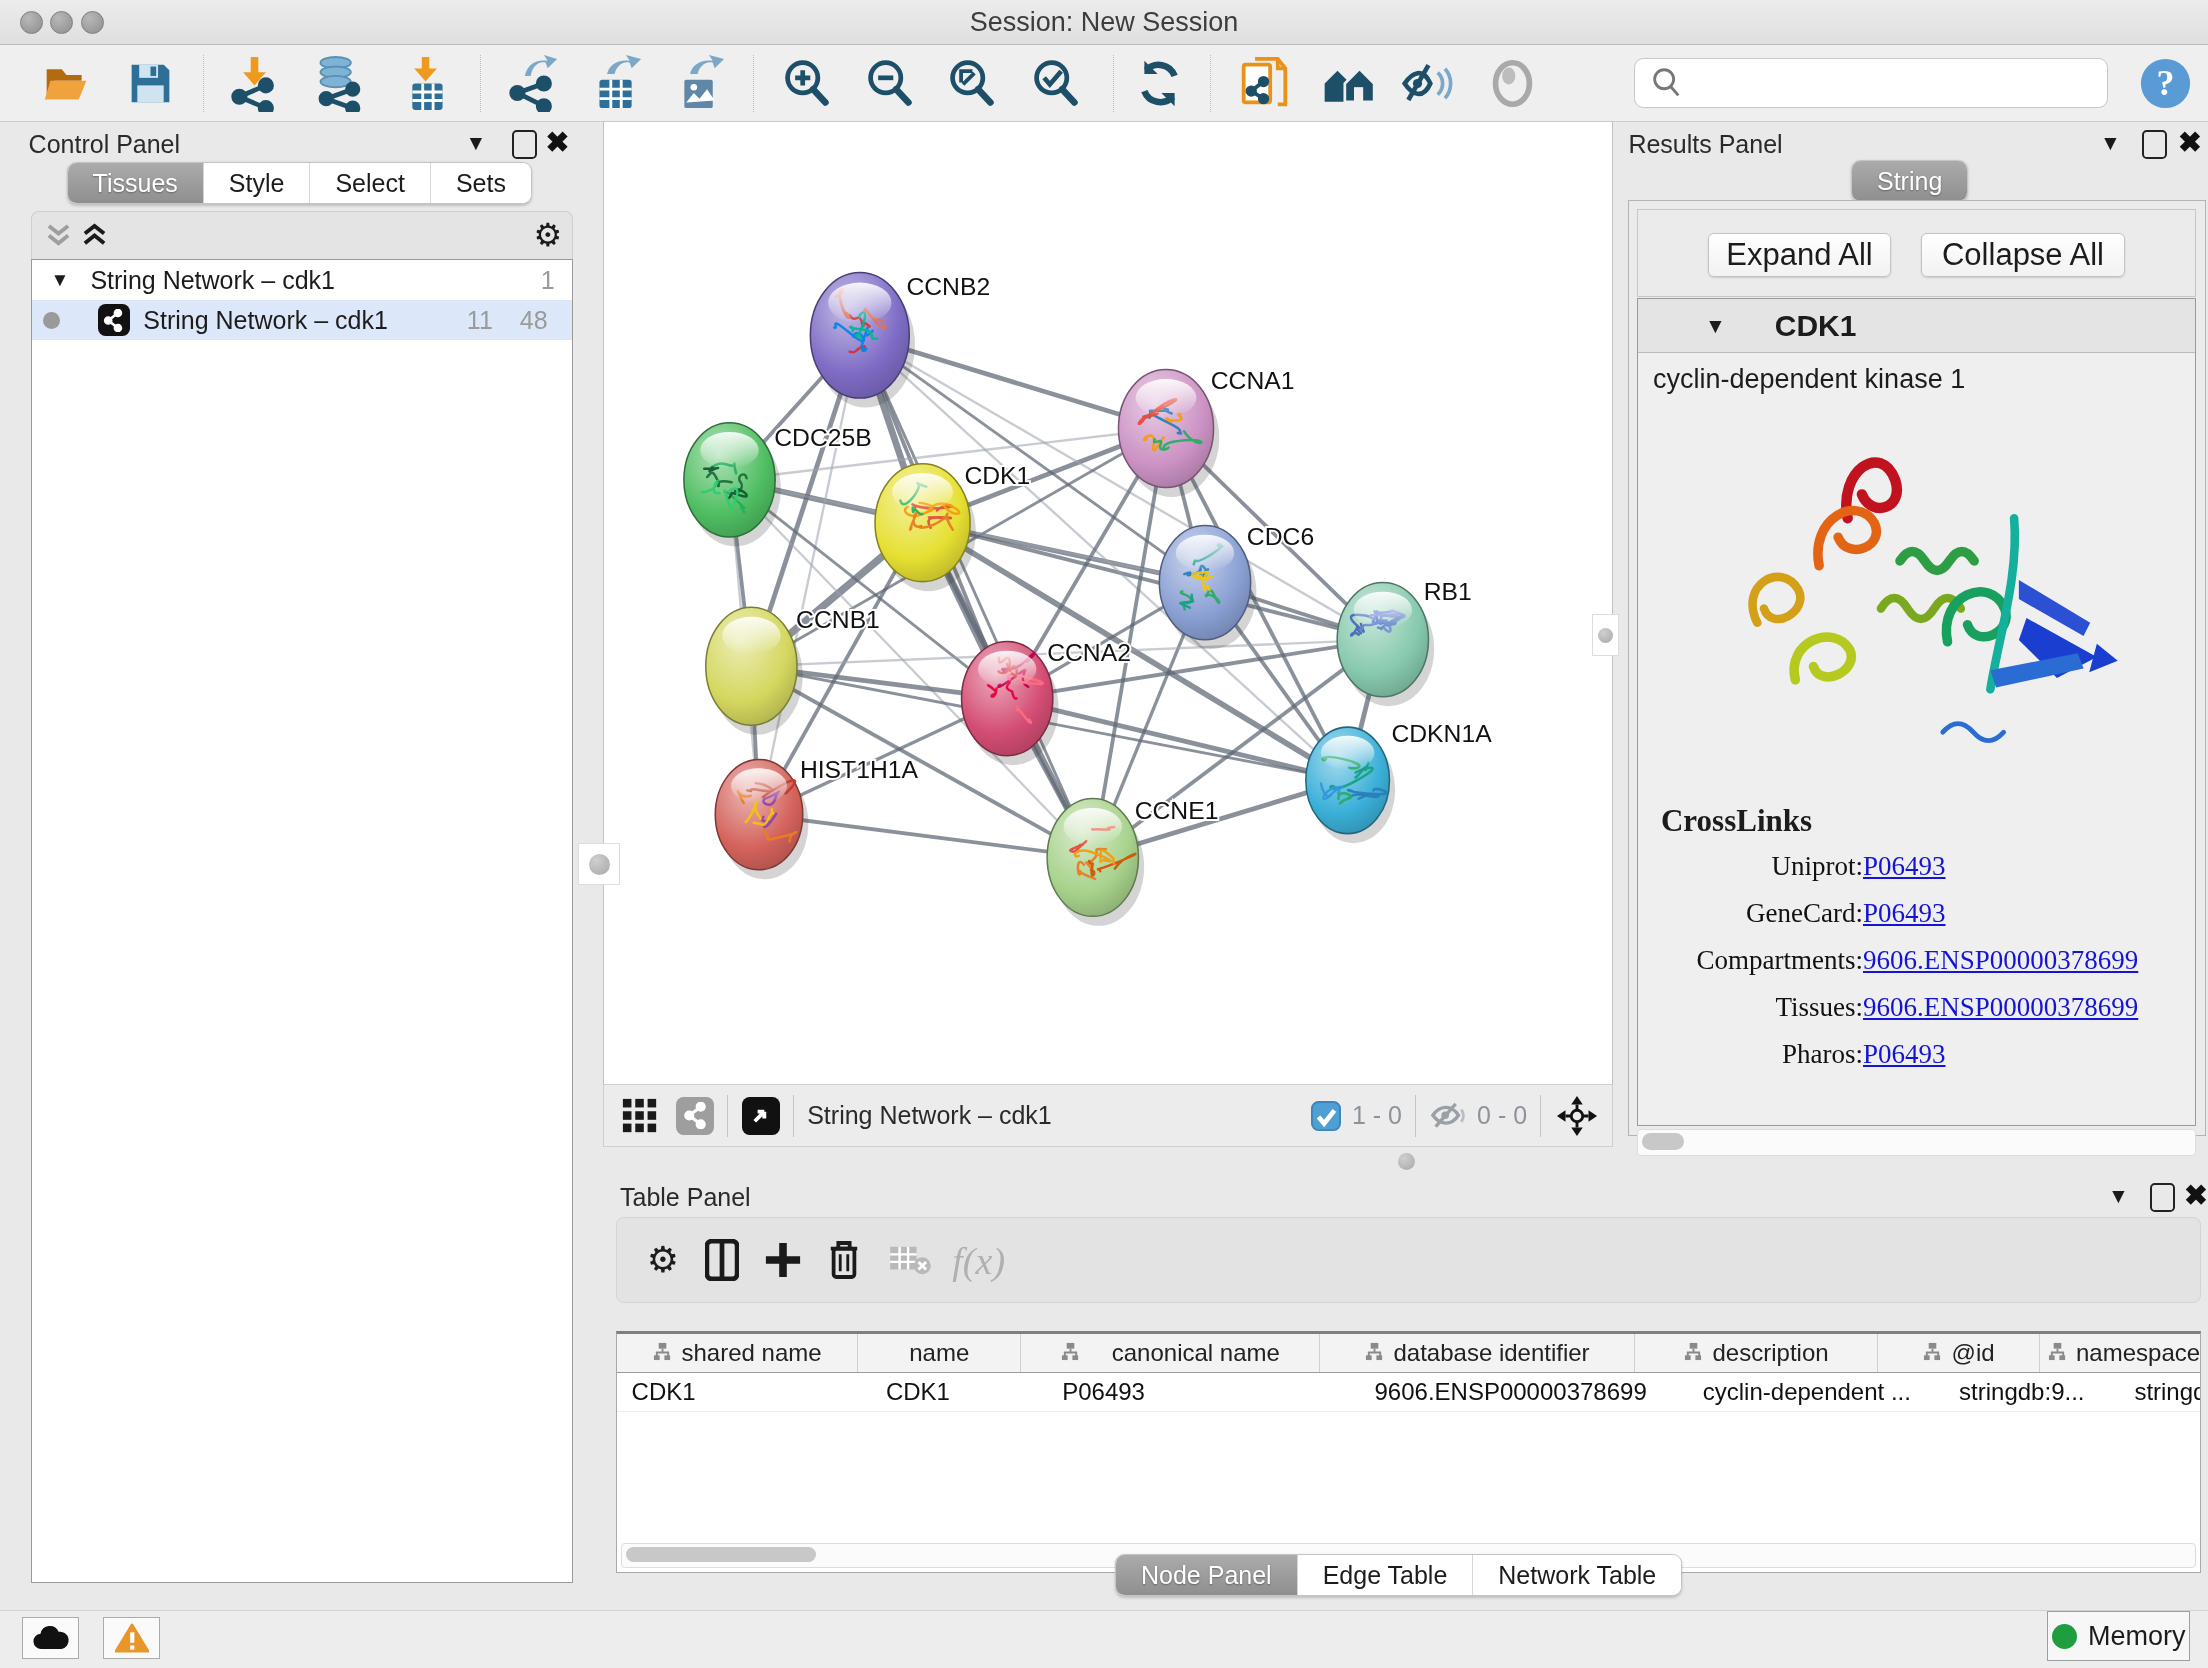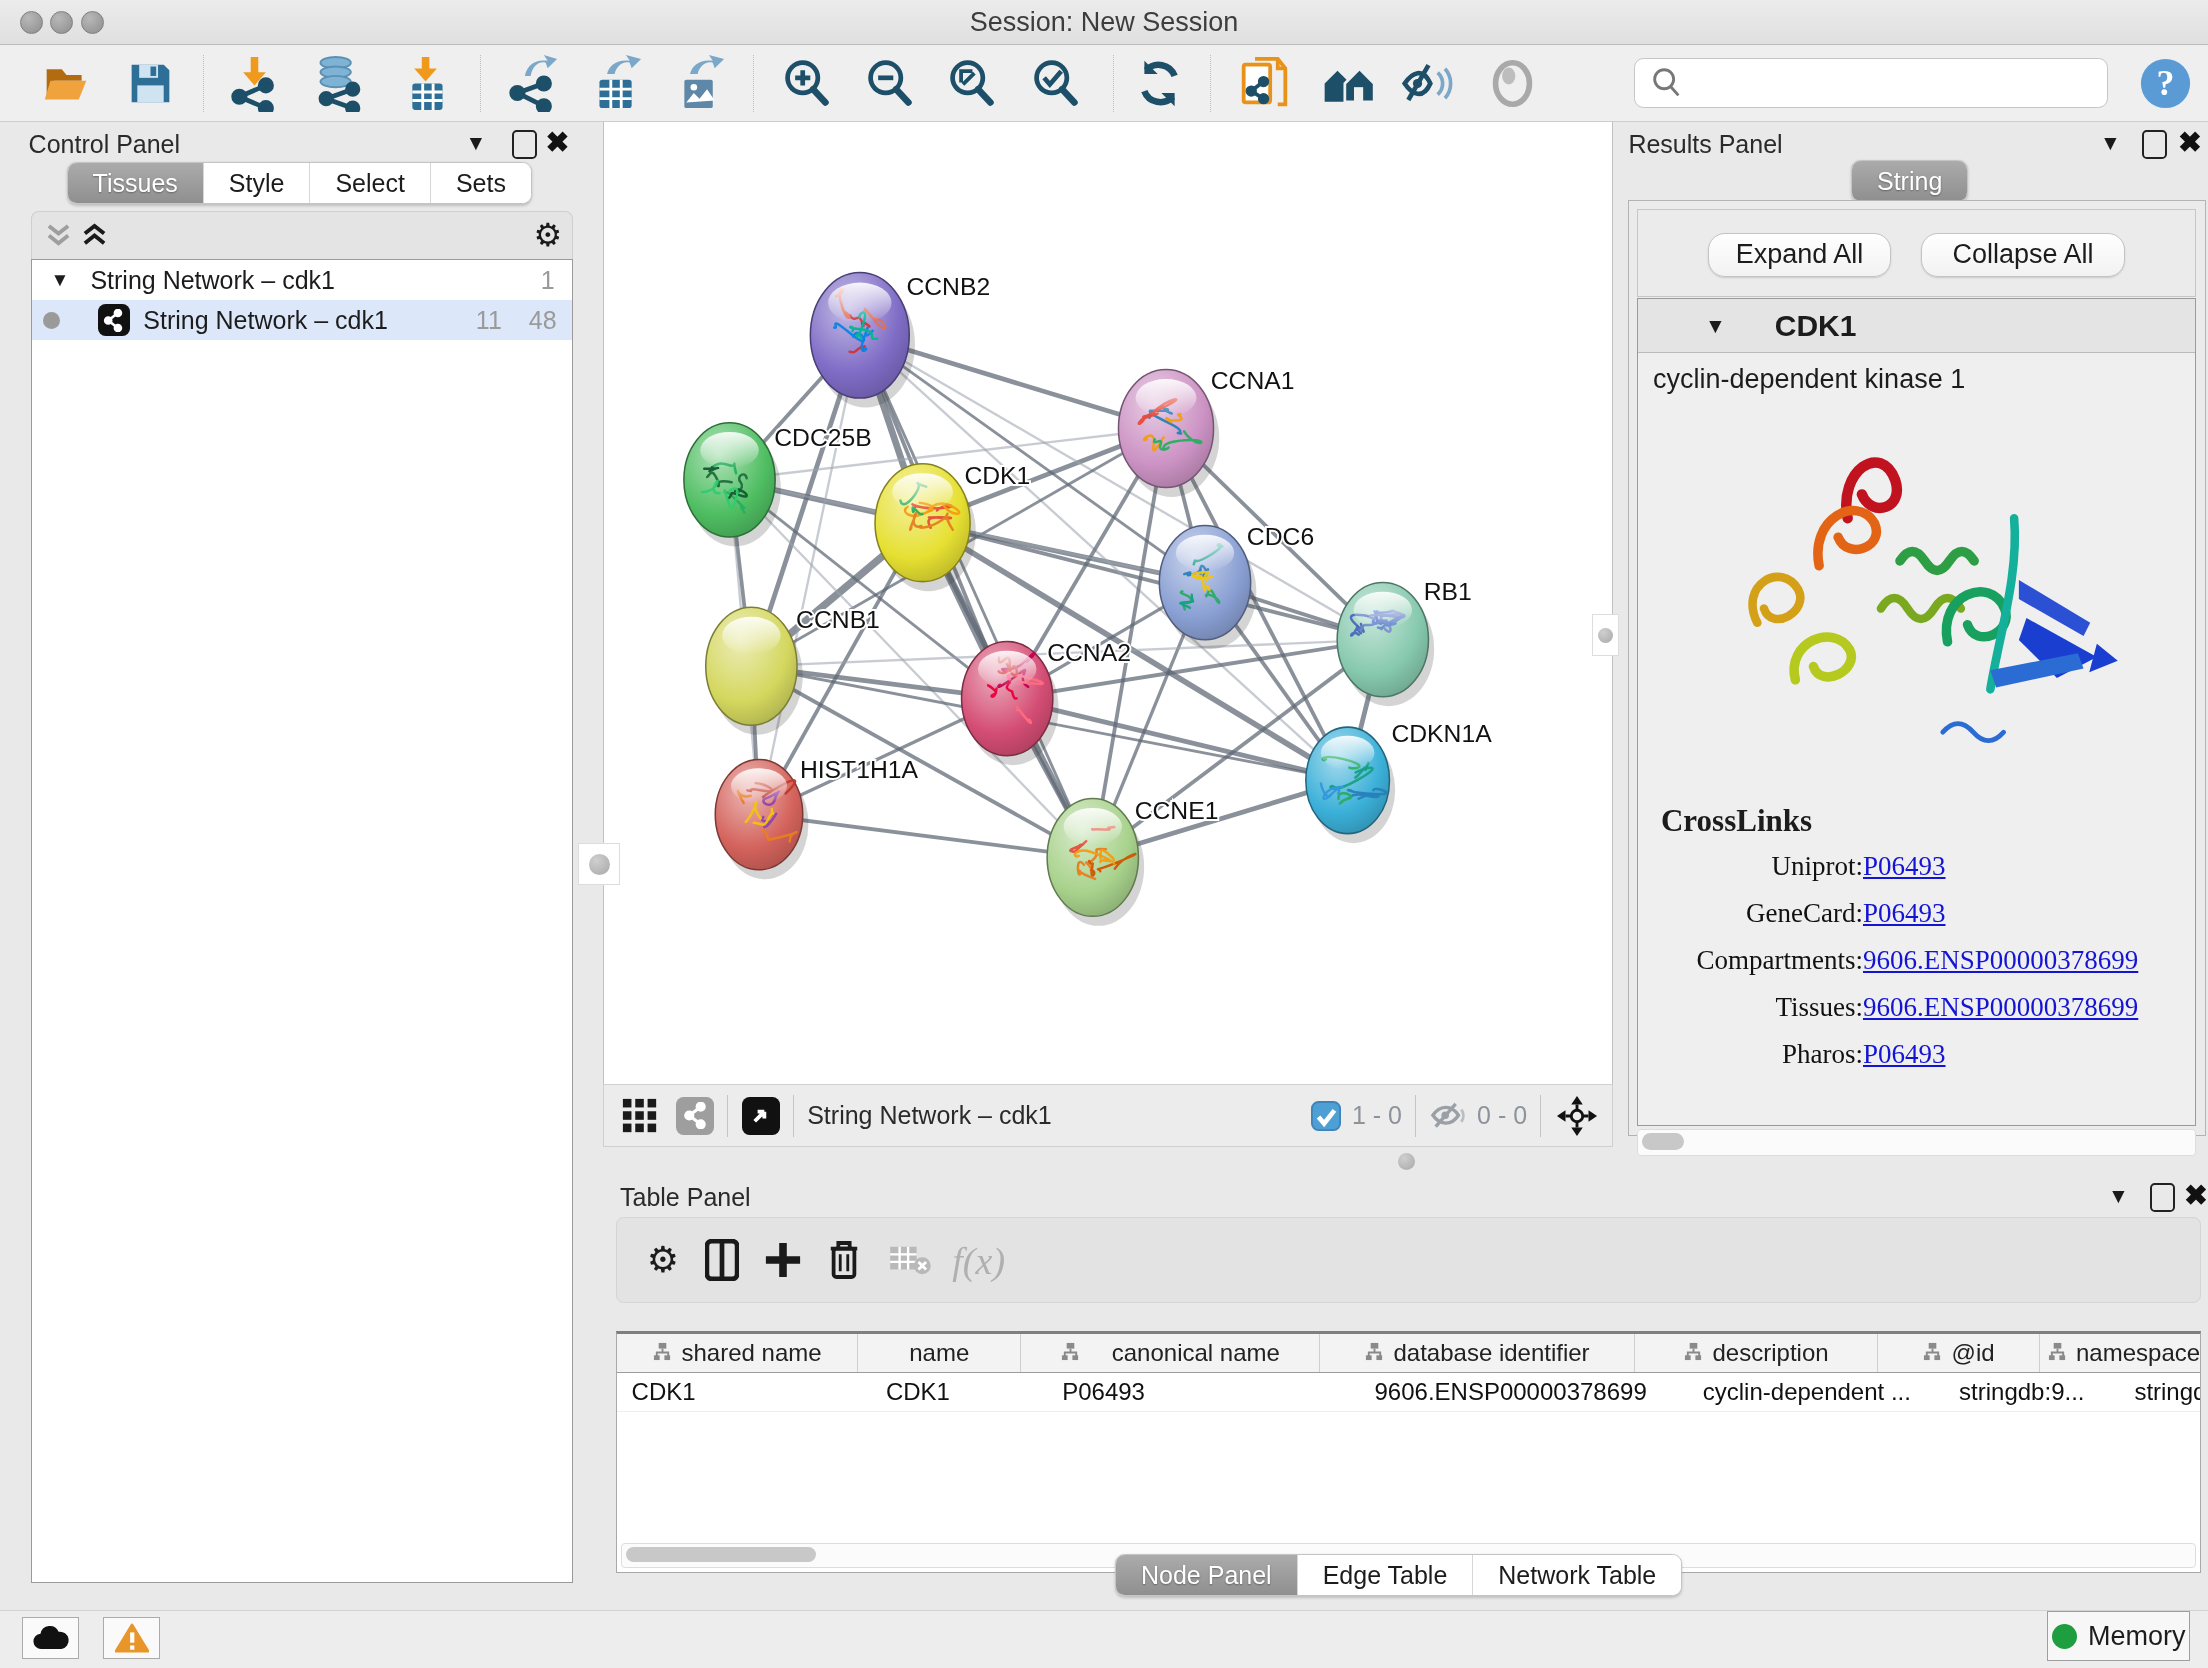--- a/index.html
+++ b/index.html
@@ -44,22 +44,22 @@
   
   .netcanvas{left:603px;top:122px;width:1008px;height:963px;background:#fff;
              border-left:1px solid #c2c2c2;border-right:1px solid #c2c2c2;}
   .netbar{left:603px;top:1084px;width:1008px;height:61px;background:#ececec;
           border:1px solid #cfcfcf;display:flex;align-items:center;}
   .nbsep{width:0;height:42px;border-left:1px solid #c4c4c4;margin:0 13.3px;}
   .netname{font-size:25px;color:#2a2a2a;}
   .grayct{font-size:25px;color:#8d939b;}
   
   .rbox{border:1.9px solid #b3b3b3;background:#ebebeb;}
-  .btn{background:linear-gradient(#ffffff,#f2f2f2);border:1px solid #c4c4c4;border-radius:17px;
-       font-size:27px;display:flex;align-items:center;justify-content:center;
+  .btn{background:linear-gradient(#ffffff,#f2f2f2);border:1px solid #c4c4c4;border-radius:6px;
+       font-size:31px;display:flex;align-items:center;justify-content:center;
        box-shadow:0 1px 1.9px rgba(0,0,0,0.15);}
   .cdk1hdr{background:#e4e4e4;border-bottom:1px solid #bbb;display:flex;align-items:center;}
   .serif{font-family:"Liberation Serif",serif;}
   .xlrow{display:flex;font-size:27px;margin-bottom:16px;}
   .xlrow .lbl{width:179px;color:#111;text-align:right;}
   .xlrow a{color:#1414d4;text-decoration:underline;}
   
   .tooldock{background:#e3e3e3;border:1px solid #d4d4d4;border-radius:7.6px;}
   .ttbtn{width:49px;height:49px;display:flex;align-items:center;justify-content:center;}
   .tablebox{background:#fff;border:1px solid #a9a9a9;border-top:3.8px solid #7f7f7f;overflow:hidden;margin-top:28px;}
@@ -306,21 +306,21 @@
               <g stroke="#fff" stroke-width="3" fill="#fff">
                 <circle cx="5" cy="13" r="3.4"></circle>
                 <circle cx="16" cy="4.5" r="3.4"></circle>
                 <circle cx="16" cy="21.5" r="3.4"></circle>
                 <path d="M5 13 16 4.5M5 13l11 8.5" fill="none"></path>
               </g>
             </svg>
         </span>
         <span style="margin-left:13.3px;">String Network – cdk1</span>
         <span class="cnt" style="margin-left:auto;">11</span>
-        <span class="cnt" style="margin-left:27px;margin-right:15px;">48</span>
+        <span class="cnt" style="margin-left:27px;margin-right:24px;">48</span>
       </div>
     </div>
   </div>
 
   <div class="abs netcanvas">
     <svg id="net-svg" width="1008" height="963" viewBox="0 0 1060 1012">
         <defs>
           <linearGradient id="hl" x1="0" y1="0" x2="0" y2="1">
             <stop offset="0" stop-color="#fff" stop-opacity="0.9"></stop>
             <stop offset="1" stop-color="#fff" stop-opacity="0"></stop>

